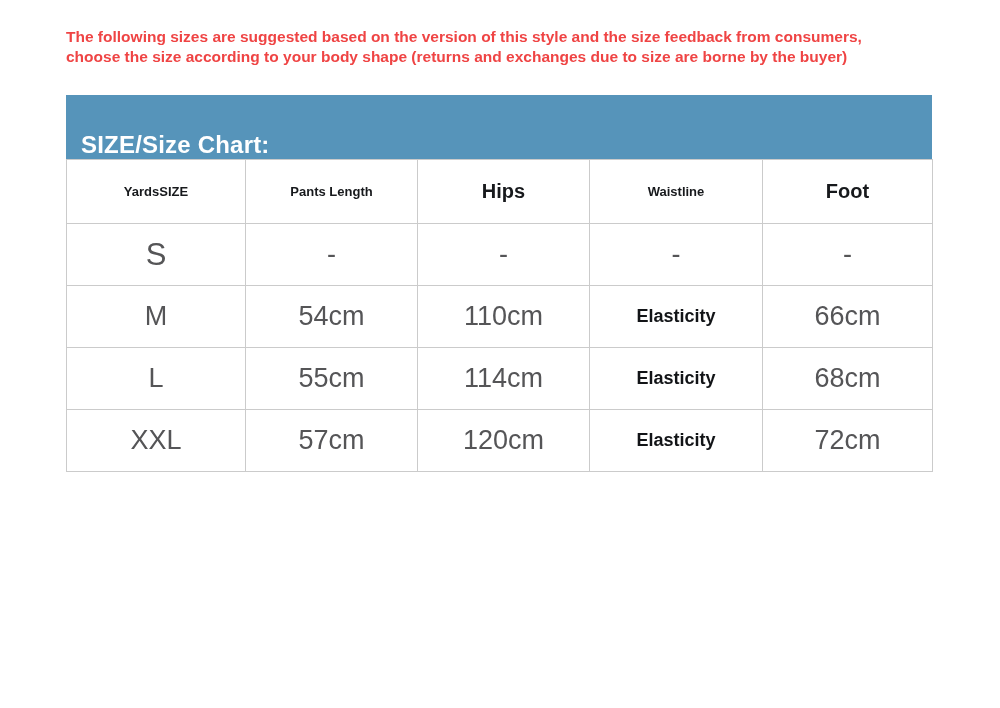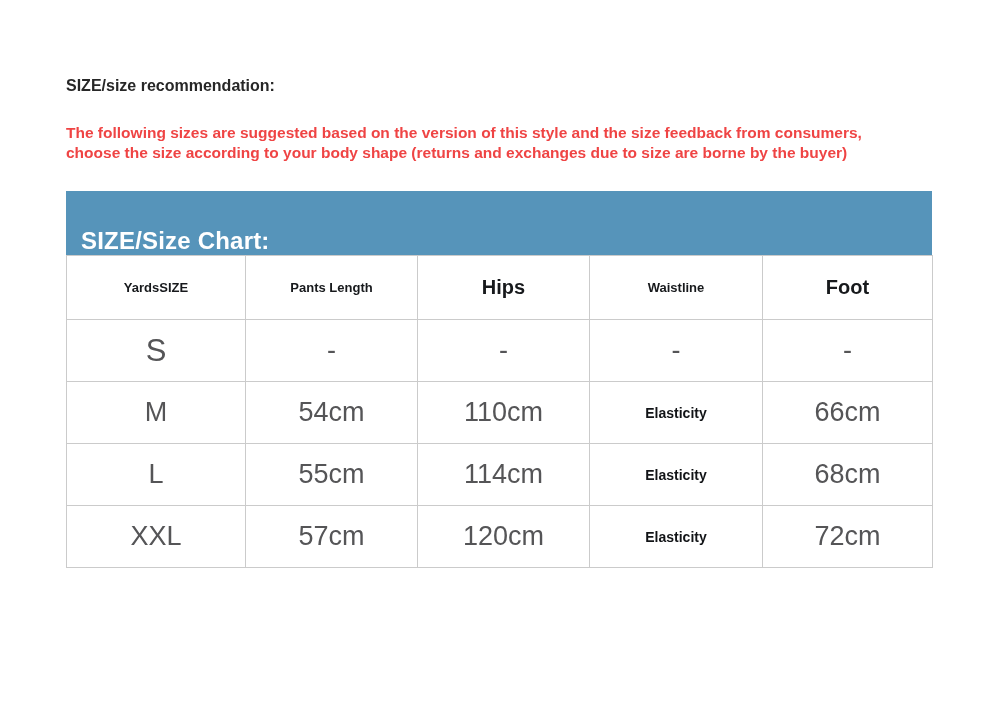--- a/index.html
+++ b/index.html
@@ -73,32 +73,31 @@
     color: #17191c;
   }
   th.col-header.th-lg { font-size: 20px; }
   td.data-cell {
     font-size: 27px;
     font-weight: normal;
     color: #555557;
   }
   td.data-cell.cell-s { font-size: 31px; }
   td.elastic-cell {
-    font-size: 14px;
+    font-size: 18px;
     font-weight: bold;
     color: #121417;
   }
 </style>
 </head>
 <body>
 
 <div class="page">
   <div class="content">
 
-    <p class="heading">SIZE/size recommendation:</p>
 
     <div class="description">
       <div class="line">The following sizes are suggested based on the version of this style and the size feedback from consumers,</div>
       <div class="line">choose the size according to your body shape (returns and exchanges due to size are borne by the buyer)</div>
     </div>
 
     <div class="title-bar">
       <span class="title-text">SIZE/Size Chart:</span>
     </div>
 

